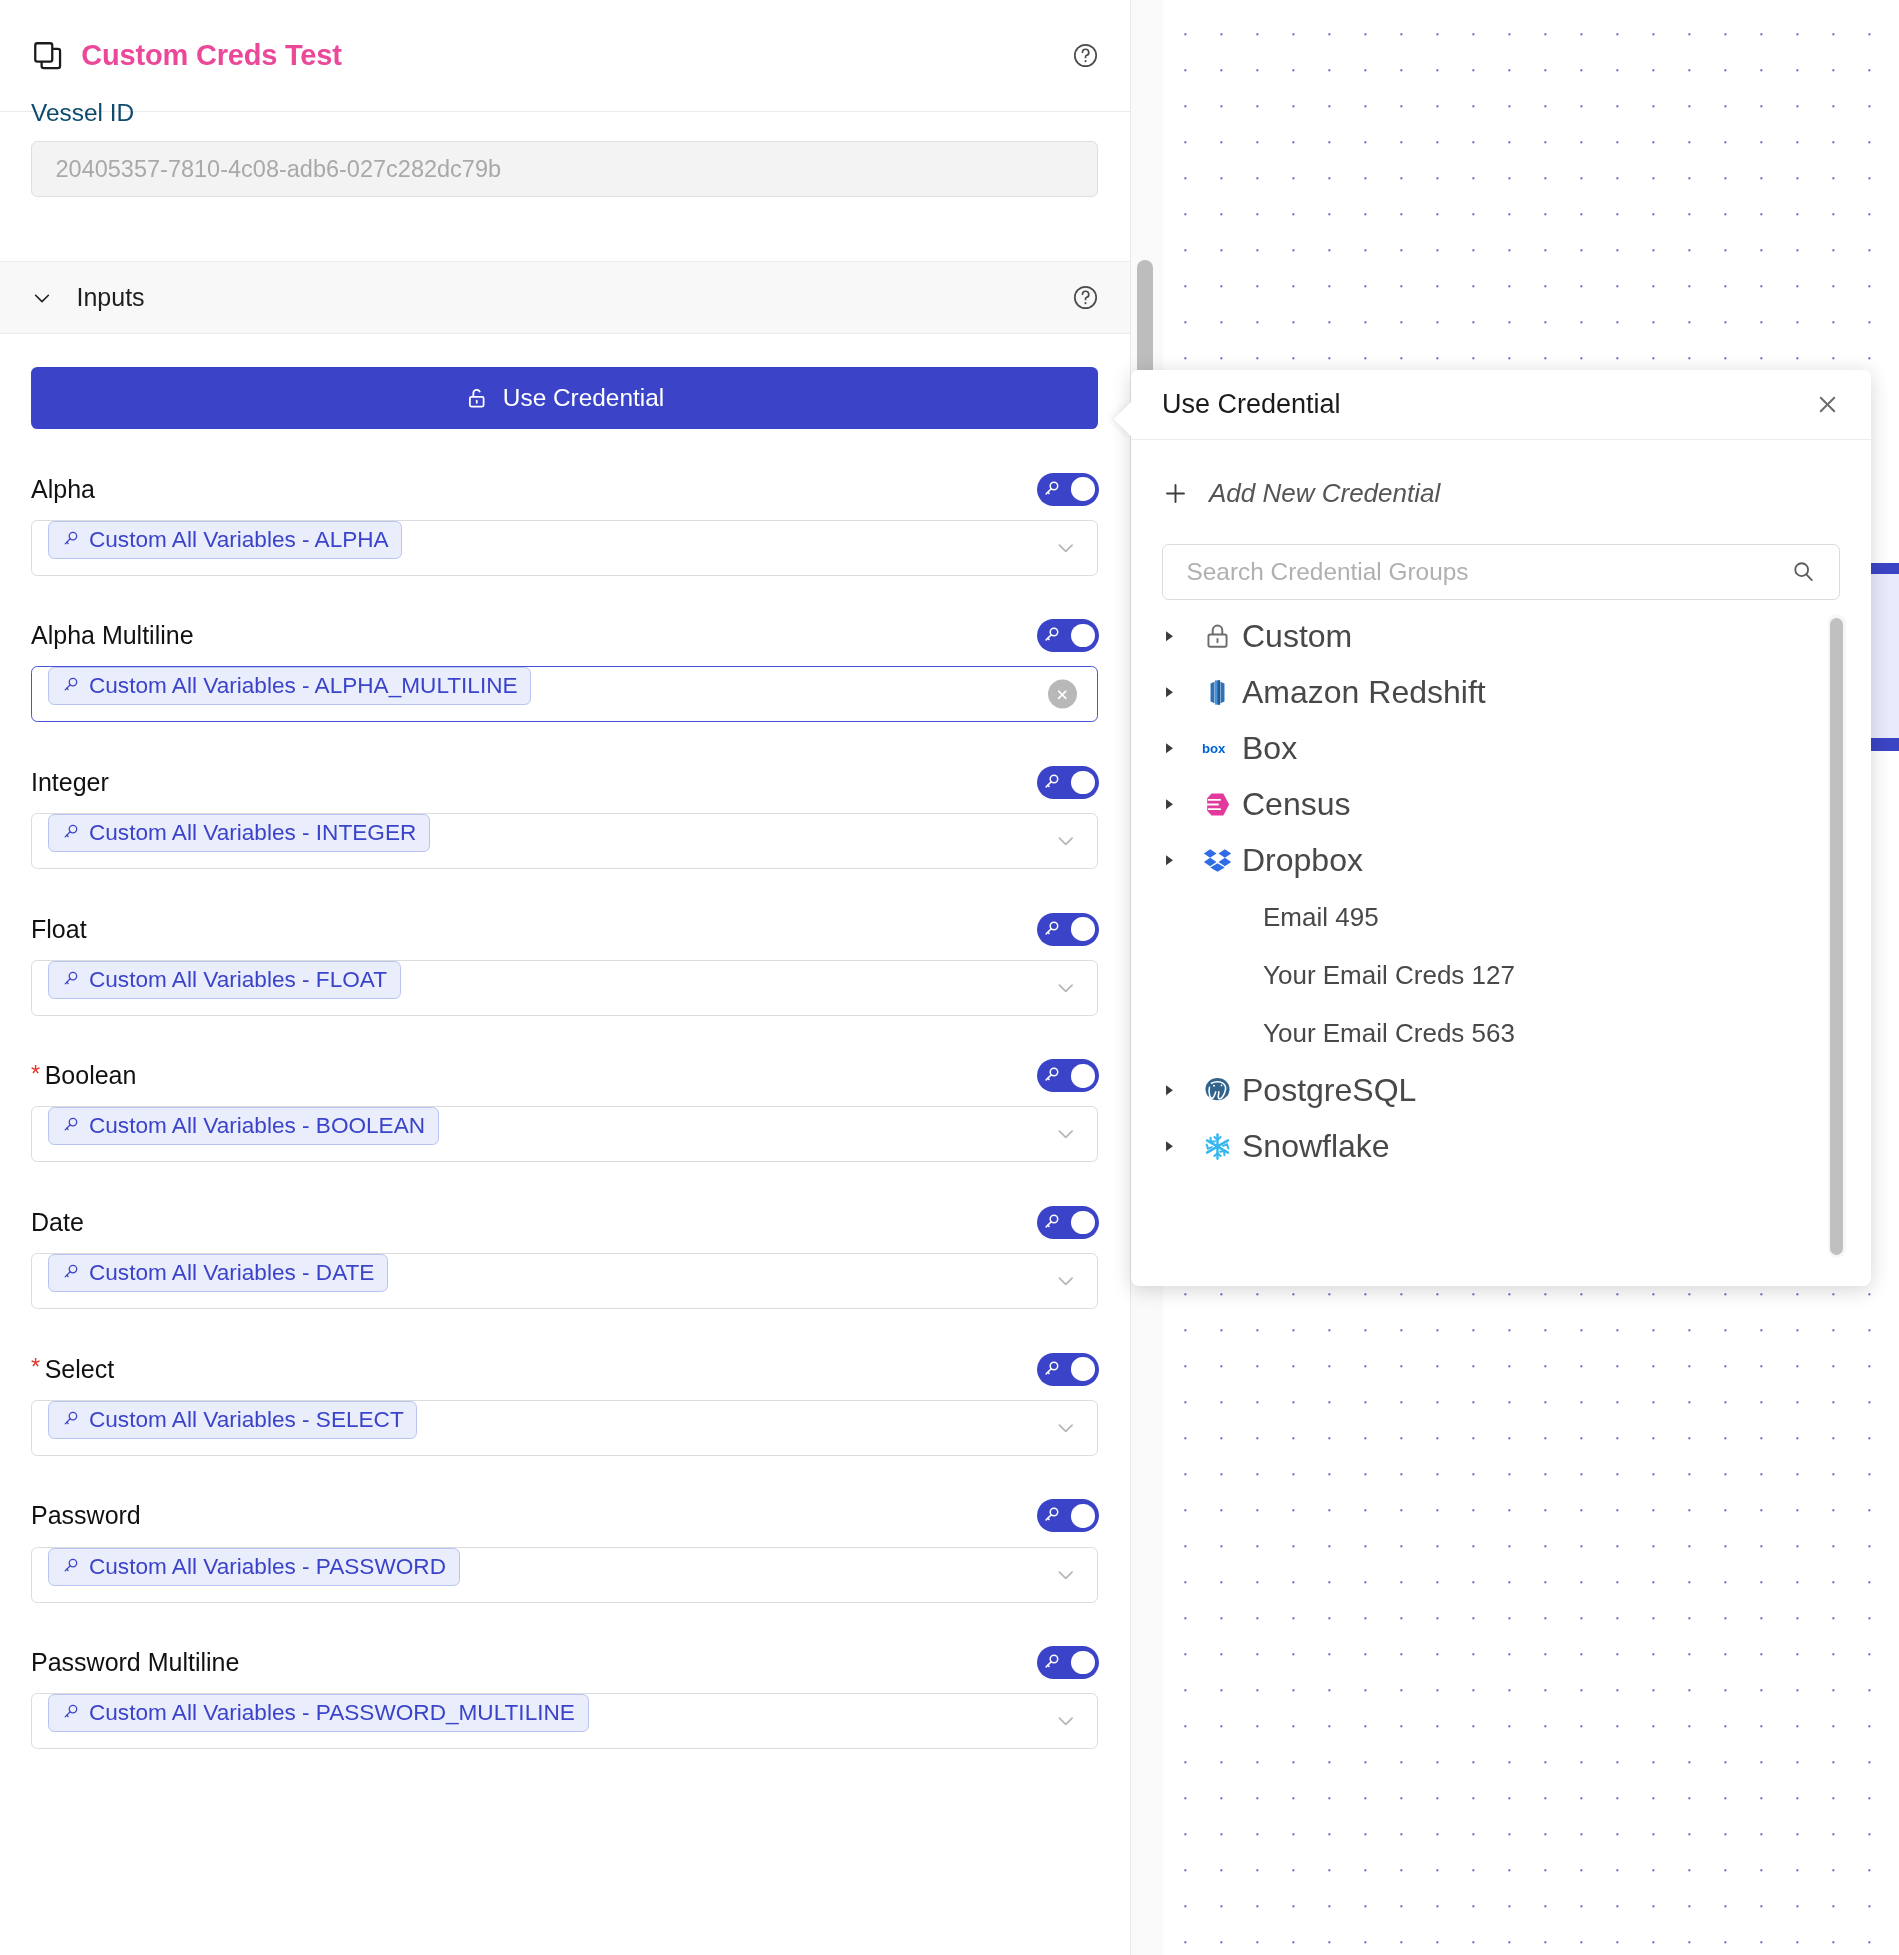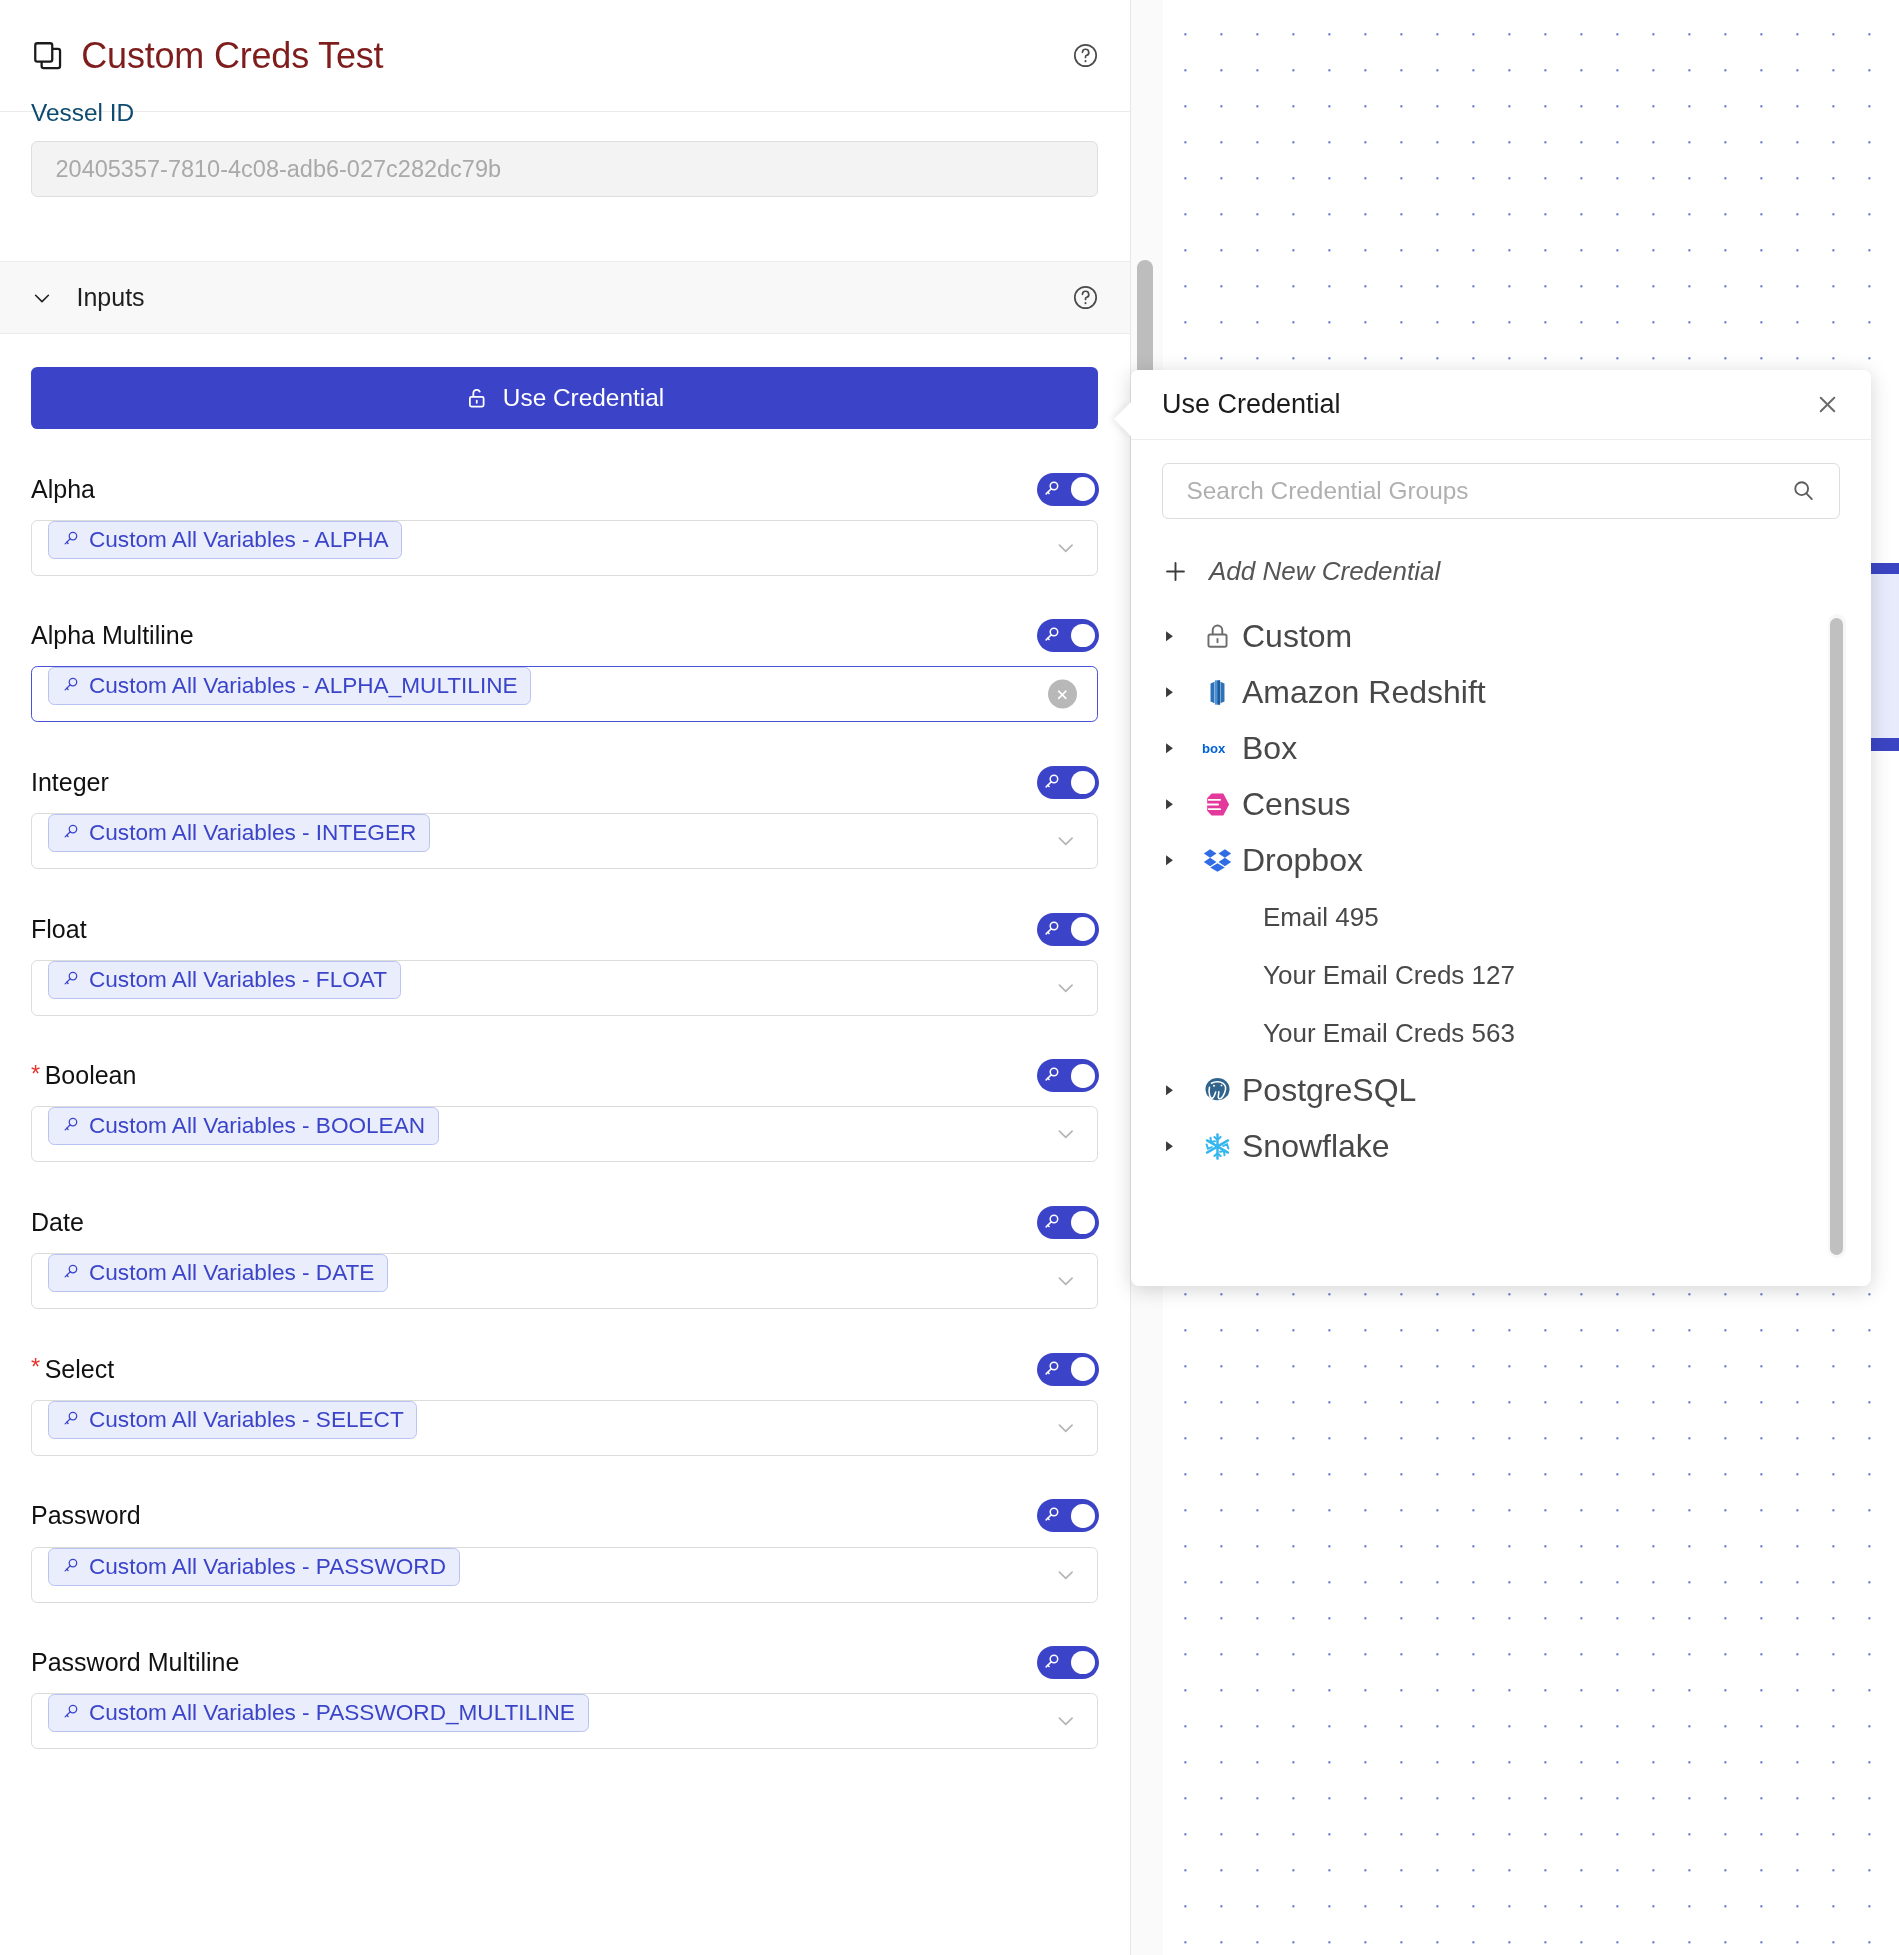--- a/index.html
+++ b/index.html
@@ -53,21 +53,21 @@
     overflow: hidden;
   }
 
   
   #panel-header {
     position: relative; height: 112px; border-bottom: 0.9px solid #eaeaea;
     display: flex; align-items: center; padding: 0 31px; background: #fff;
   }
   #panel-header .doc-icon { width: 34px; height: 34px; margin-right: 16.3px; flex: none; }
   #panel-title {
-    font-size: 36px; color: #7f1d1d; font-weight: 400; letter-spacing: -0.2px;
+    font-size: 29px; color: #ec4899; font-weight: 700; letter-spacing: -0.2px;
   }
   .help-circle { margin-left: auto; width: 27px; height: 27px; flex: none; cursor: pointer; }
 
   
   #vessel-block { padding: 0 31px; height: 150px; border-bottom: 0.9px solid #ededed; position: relative; }
   #vessel-label {
     font-size: 24.4px; color: #0c4a6e; position: absolute; top: -12.7px; left: 31px;
     white-space: nowrap; overflow: hidden;
   }
   #vessel-input {
@@ -527,40 +527,40 @@
     <div id="pop-header">
       <span id="pop-title">Use Credential</span>
       <span id="pop-close">
         <svg viewBox="0 0 24 24" fill="none" stroke="#6b6b6b" stroke-width="1.9" stroke-linecap="round">
           <line x1="5.5" y1="5.5" x2="18.5" y2="18.5"></line>
           <line x1="18.5" y1="5.5" x2="5.5" y2="18.5"></line>
         </svg>
       </span>
     </div>
 
+    <div id="add-new-row">
+      <span class="plus">
+        <svg viewBox="0 0 24 24" fill="none" stroke="#3c3c3c" stroke-width="1.7" stroke-linecap="round">
+          <line x1="12" y1="4.5" x2="12" y2="19.5"></line>
+          <line x1="4.5" y1="12" x2="19.5" y2="12"></line>
+        </svg>
+      </span>
+      <span class="txt">Add New Credential</span>
+    </div>
+
     <div id="pop-search-wrap">
       <div id="pop-search">
         <span class="ph">Search Credential Groups</span>
         <span class="mag">
           <svg viewBox="0 0 24 24" fill="none" stroke="#5c5c5c" stroke-width="1.8" stroke-linecap="round">
             <circle cx="10.5" cy="10.5" r="6.3"></circle>
             <line x1="15.3" y1="15.3" x2="20.5" y2="20.7"></line>
           </svg>
         </span>
       </div>
-    </div>
-
-    <div id="add-new-row">
-      <span class="plus">
-        <svg viewBox="0 0 24 24" fill="none" stroke="#3c3c3c" stroke-width="1.7" stroke-linecap="round">
-          <line x1="12" y1="4.5" x2="12" y2="19.5"></line>
-          <line x1="4.5" y1="12" x2="19.5" y2="12"></line>
-        </svg>
-      </span>
-      <span class="txt">Add New Credential</span>
     </div>
 
     <div id="cred-list">
       <div id="cred-rows">
           <div class="cred-row">
             <span class="arrow">
               <svg viewBox="0 0 16 16" fill="#3b3b3b">
                 <polygon points="4.5,2.5 12,8 4.5,13.5"></polygon>
               </svg>
             </span>

